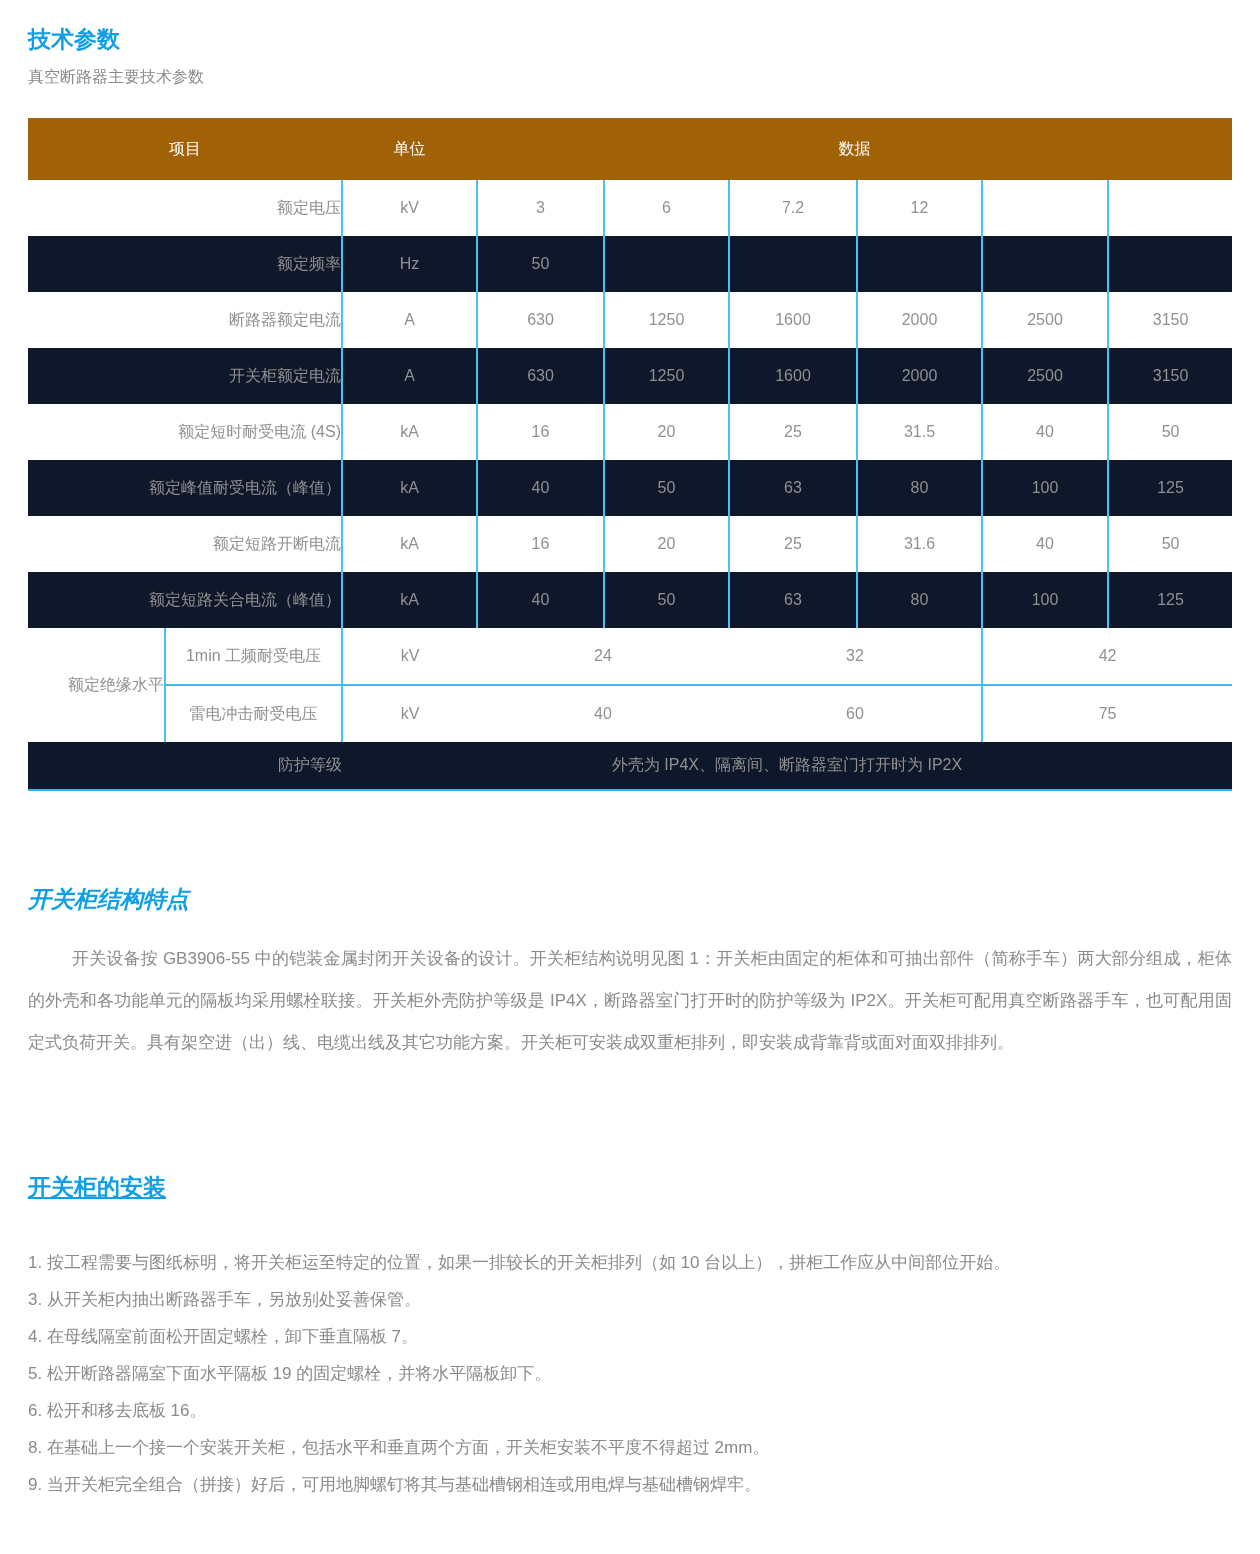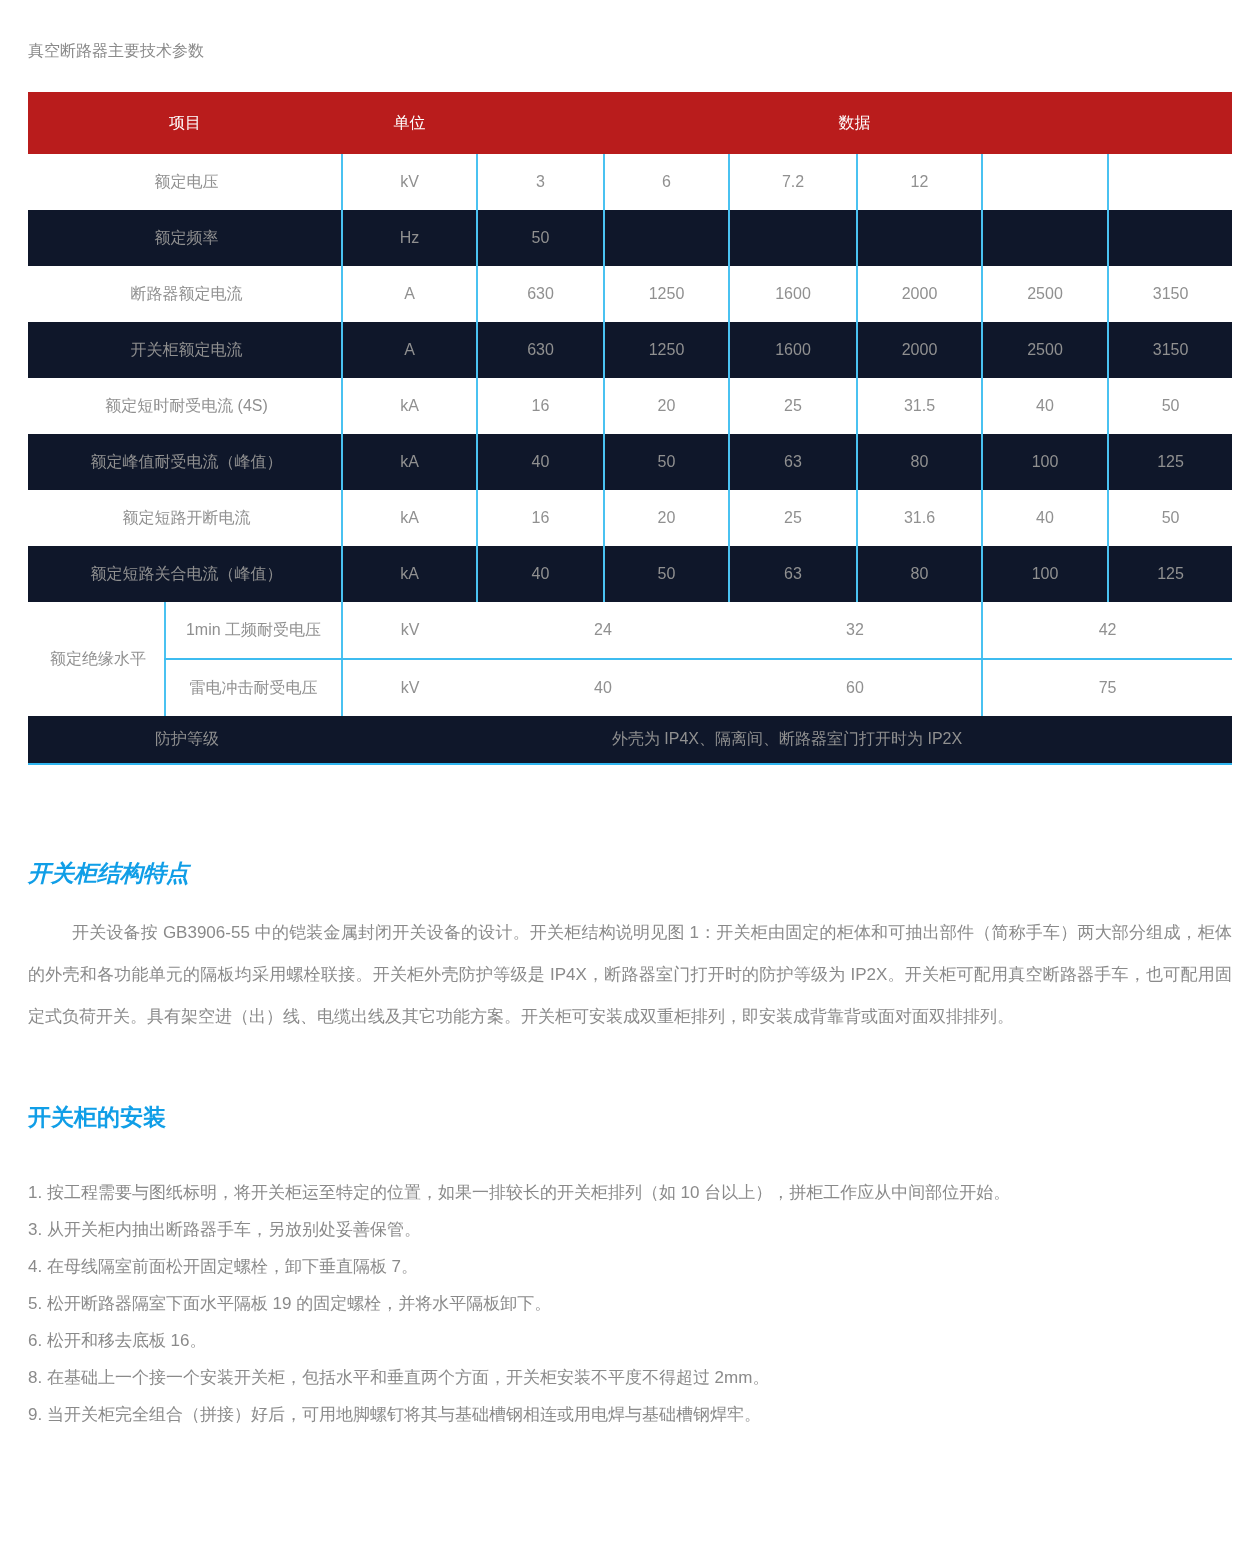--- a/index.html
+++ b/index.html
@@ -32,74 +32,75 @@
   table.params {
     margin-top: 30px;
     border-collapse: collapse;
     table-layout: fixed;
     width: 1204px;
     font-size: 16px;
     color: #909090;
     font-weight: normal;
   }
   table.params thead th {
-    background: #b91c1c;
+    background: #a16207;
     color: #ffffff;
     font-weight: normal;
     height: 60px;
     font-size: 16px;
     text-align: center;
   }
   table.params td {
     height: 56px;
     text-align: center;
     padding: 0;
     overflow: hidden;
     white-space: nowrap;
   }
   table.params td.lbl {
-    text-align: center;
+    text-align: right;
     padding-left: 4px;
   }
   tr.zebra { background: #0f172a; }
   td.bl { border-left: 2px solid #4ac2f1; }
   td.hb { border-bottom: 2px solid #3ebcf0; }
   tr.protection td {
     height: 47px;
     background: #0f172a;
     border-bottom: 2px solid #2fb5ef;
   }
   
   .section2-title { margin-top: 95px; font-style: italic; }
   .body-paragraph {
     margin: 26px 0 0 0;
     font-size: 17px;
     line-height: 42px;
     text-align: justify;
     text-indent: 44px;
     color: #8a8a8a;
   }
-  .section3-title { margin-top: 66px; }
+  .section3-title { margin-top: 110px; text-decoration: underline; }
   ul.install-list {
     list-style: none;
     margin: 44px 0 0 0;
     padding: 0;
   }
   ul.install-list li {
     font-size: 17px;
     line-height: 37px;
     color: #8a8a8a;
     white-space: nowrap;
   }
 </style>
 </head>
 <body>
 
 <div class="page">
 
+  <h1 class="section-title">技术参数</h1>
   <p class="subtitle">真空断路器主要技术参数</p>
 
   <table class="params">
     <colgroup>
       <col style="width:137px">
         <col style="width:177px">
         <col style="width:135px">
       <col style="width:127px">
         <col style="width:125px">
         <col style="width:128px">

